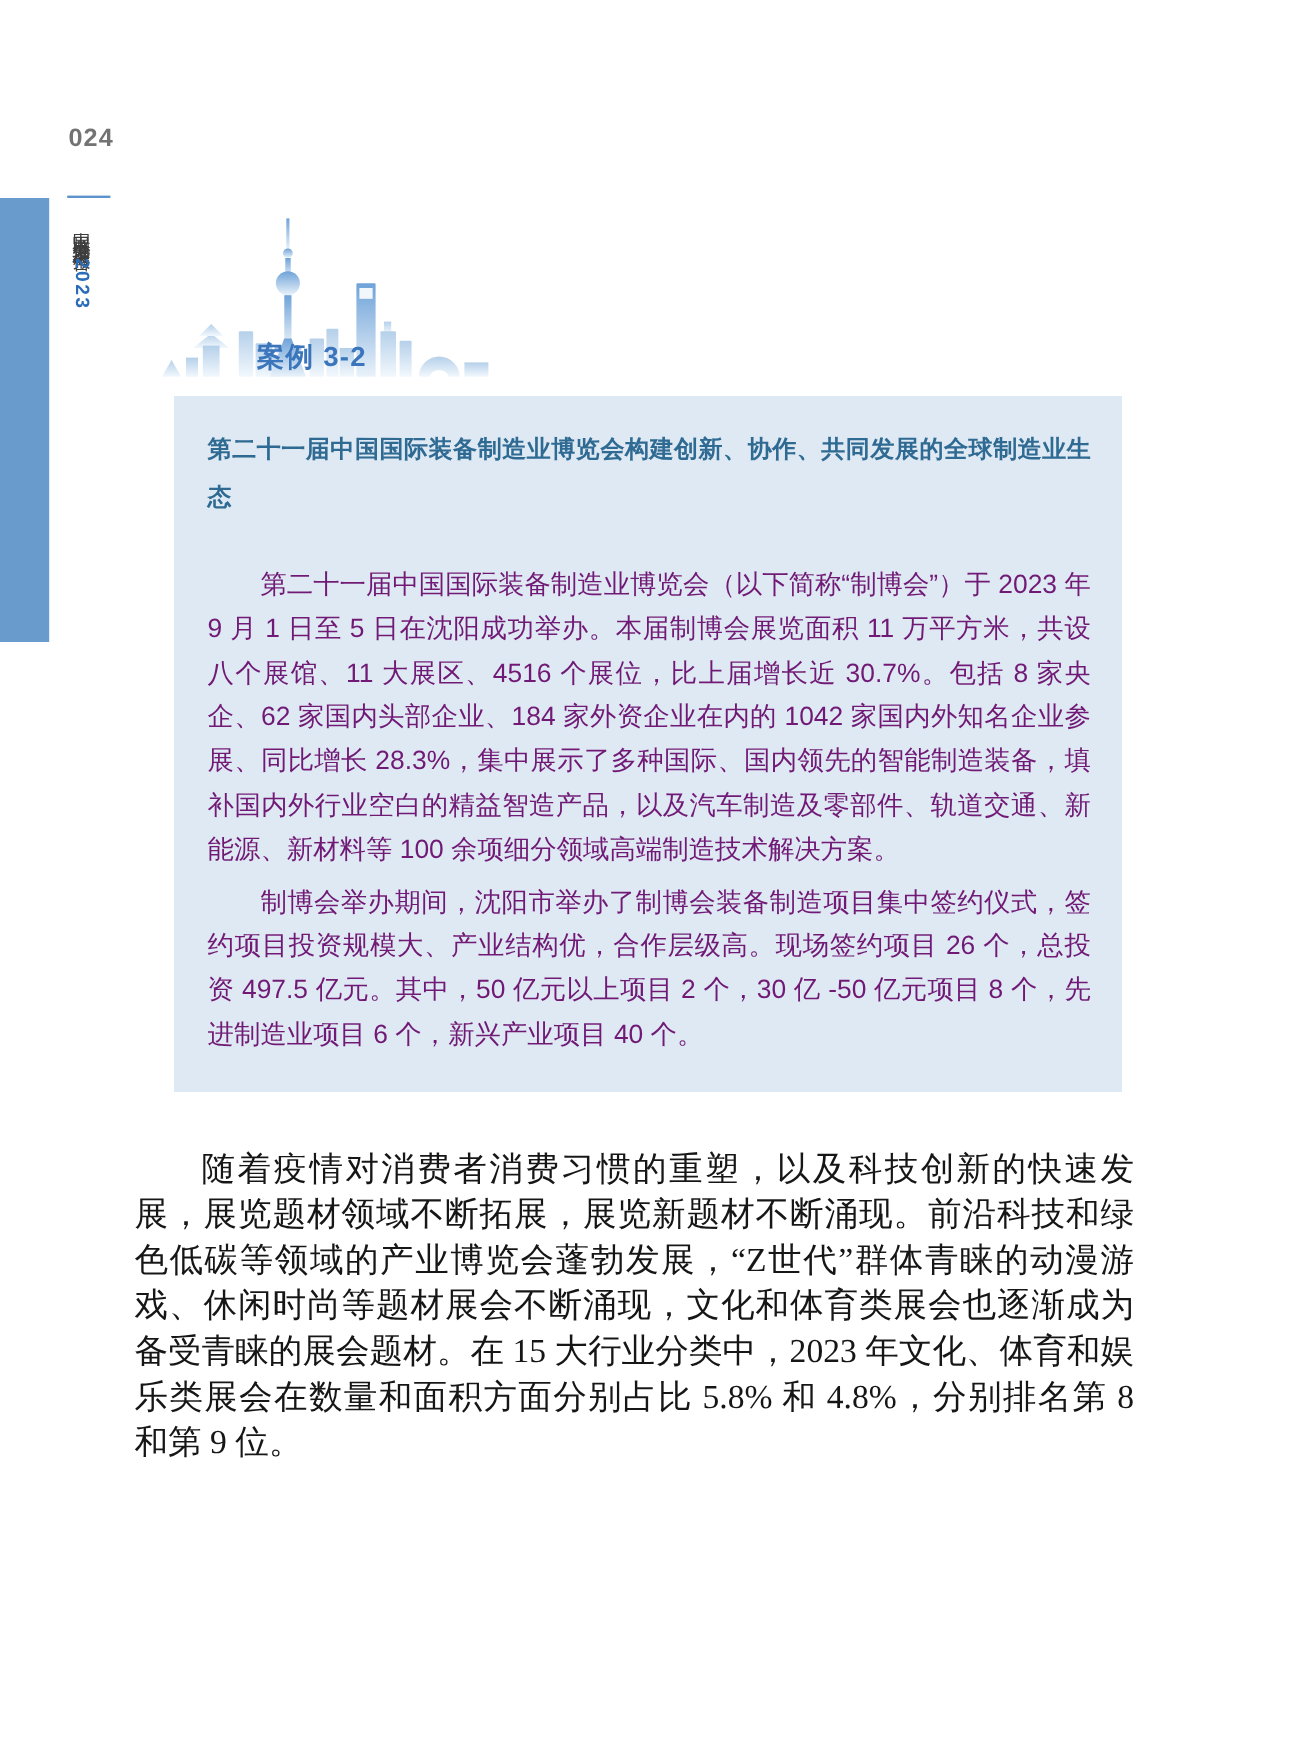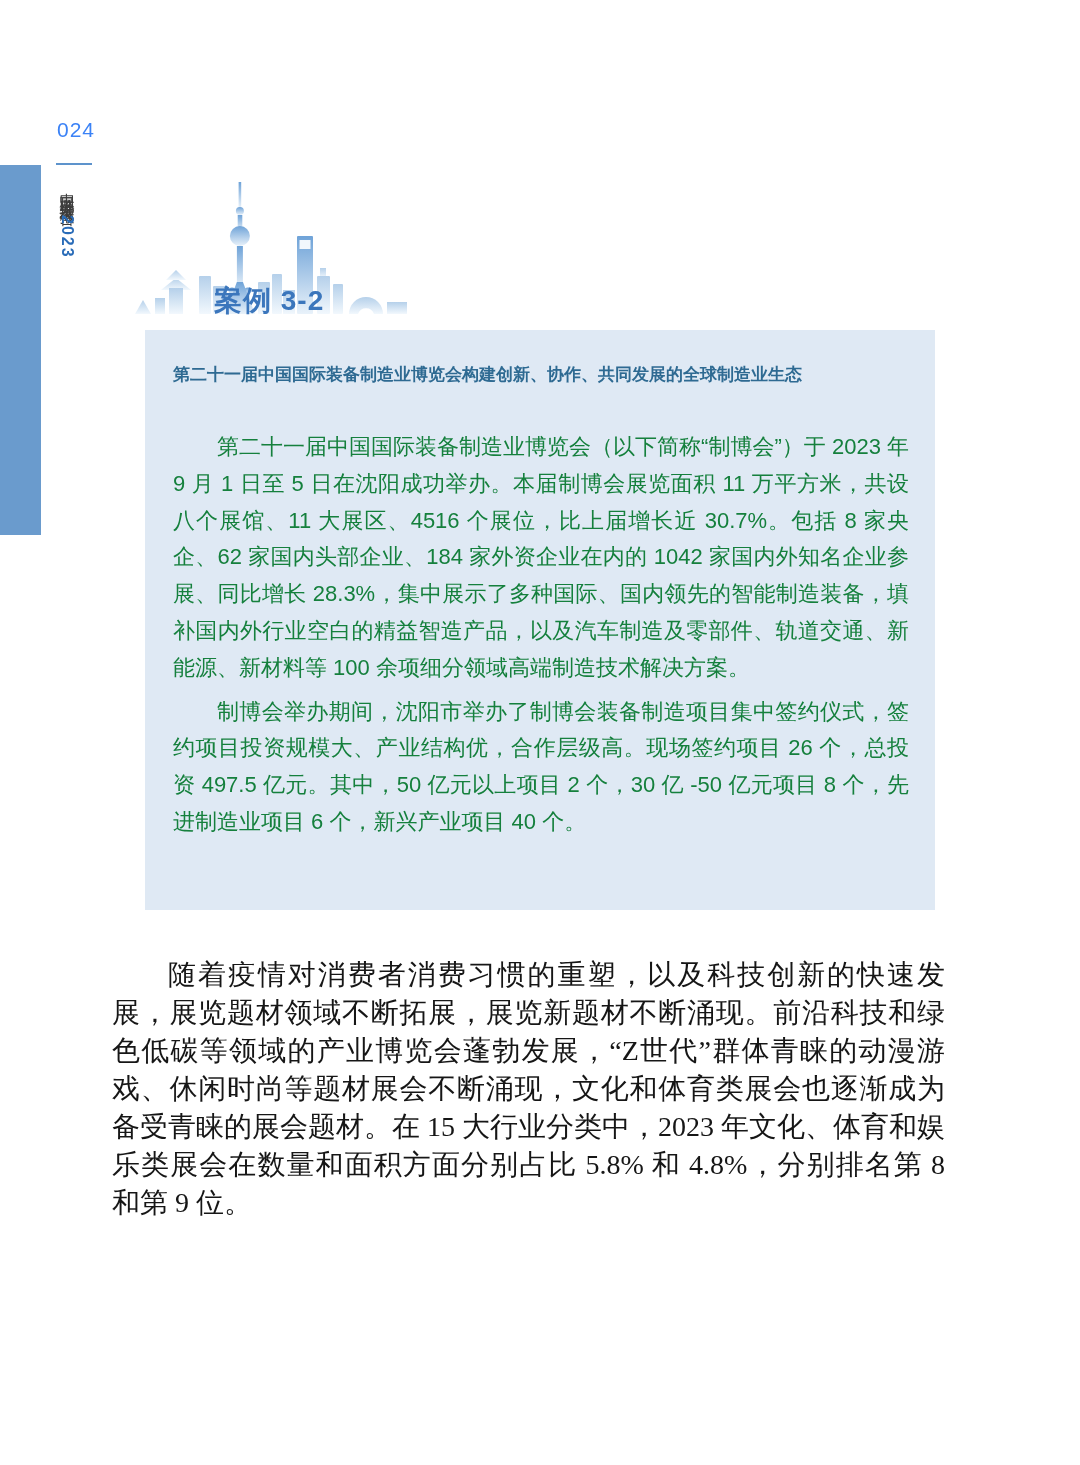--- a/index.html
+++ b/index.html
@@ -1,38 +1,38 @@
 <!DOCTYPE html>
 <html><head>
 <meta charset="utf-8">
 <style>
   html,body{margin:0;padding:0;background:#ffffff;}
   .page{position:relative;width:1080px;height:1465px;background:#ffffff;overflow:hidden;
         font-family:"Liberation Sans",sans-serif;}
 
-  .page-number{position:absolute;left:57px;top:118px;font-size:21px;font-weight:400;
-        color:#3b82f6;letter-spacing:1px;}
+  .page-number{position:absolute;left:57px;top:104px;font-size:21px;font-weight:700;
+        color:#737373;letter-spacing:1px;}
   .page-number-rule{position:absolute;left:56px;top:163px;width:36px;height:2px;background:#5d93cc;}
 
   .side-bar{position:absolute;left:0;top:165px;width:41px;height:370px;background:#6a9bcd;}
 
   .side-title{position:absolute;left:52px;top:181px;writing-mode:vertical-rl;
         font-size:15px;letter-spacing:2px;color:#3c3c3c;line-height:30px;}
   .side-year{color:#2a6cb8;font-weight:bold;font-size:16px;margin-top:8px;letter-spacing:2px;}
 
   .skyline{position:absolute;left:95px;top:178px;width:330px;height:140px;}
 
-  .case-label{position:absolute;left:214px;top:282px;font-size:28px;font-weight:bold;
+  .case-label{position:absolute;left:214px;top:282px;font-size:23px;font-weight:bold;
         color:#3b76bc;letter-spacing:1px;}
 
   .case-box{position:absolute;left:145px;top:330px;width:790px;height:580px;
         background:#dfe9f4;box-sizing:border-box;padding:25px 26px 0 28px;}
   .case-title{margin:0;font-family:"Liberation Serif",serif;font-weight:bold;
-        font-size:17px;line-height:40px;color:#2e6a92;text-align:justify;}
-  .case-para{margin:34px 0 0 0;font-size:22px;line-height:36.8px;color:#15803d;
+        font-size:20px;line-height:40px;color:#2e6a92;text-align:justify;}
+  .case-para{margin:34px 0 0 0;font-size:22px;line-height:36.8px;color:#701a75;
         text-align:justify;text-indent:2em;}
   .case-para.second{margin-top:7px;}
 
   .body-para{position:absolute;left:112px;top:956px;width:833px;margin:0;
         font-family:"Liberation Serif",serif;font-size:28px;line-height:38px;
         color:#161616;text-align:justify;text-indent:2em;}
 </style>
 </head>
 <body>
 

